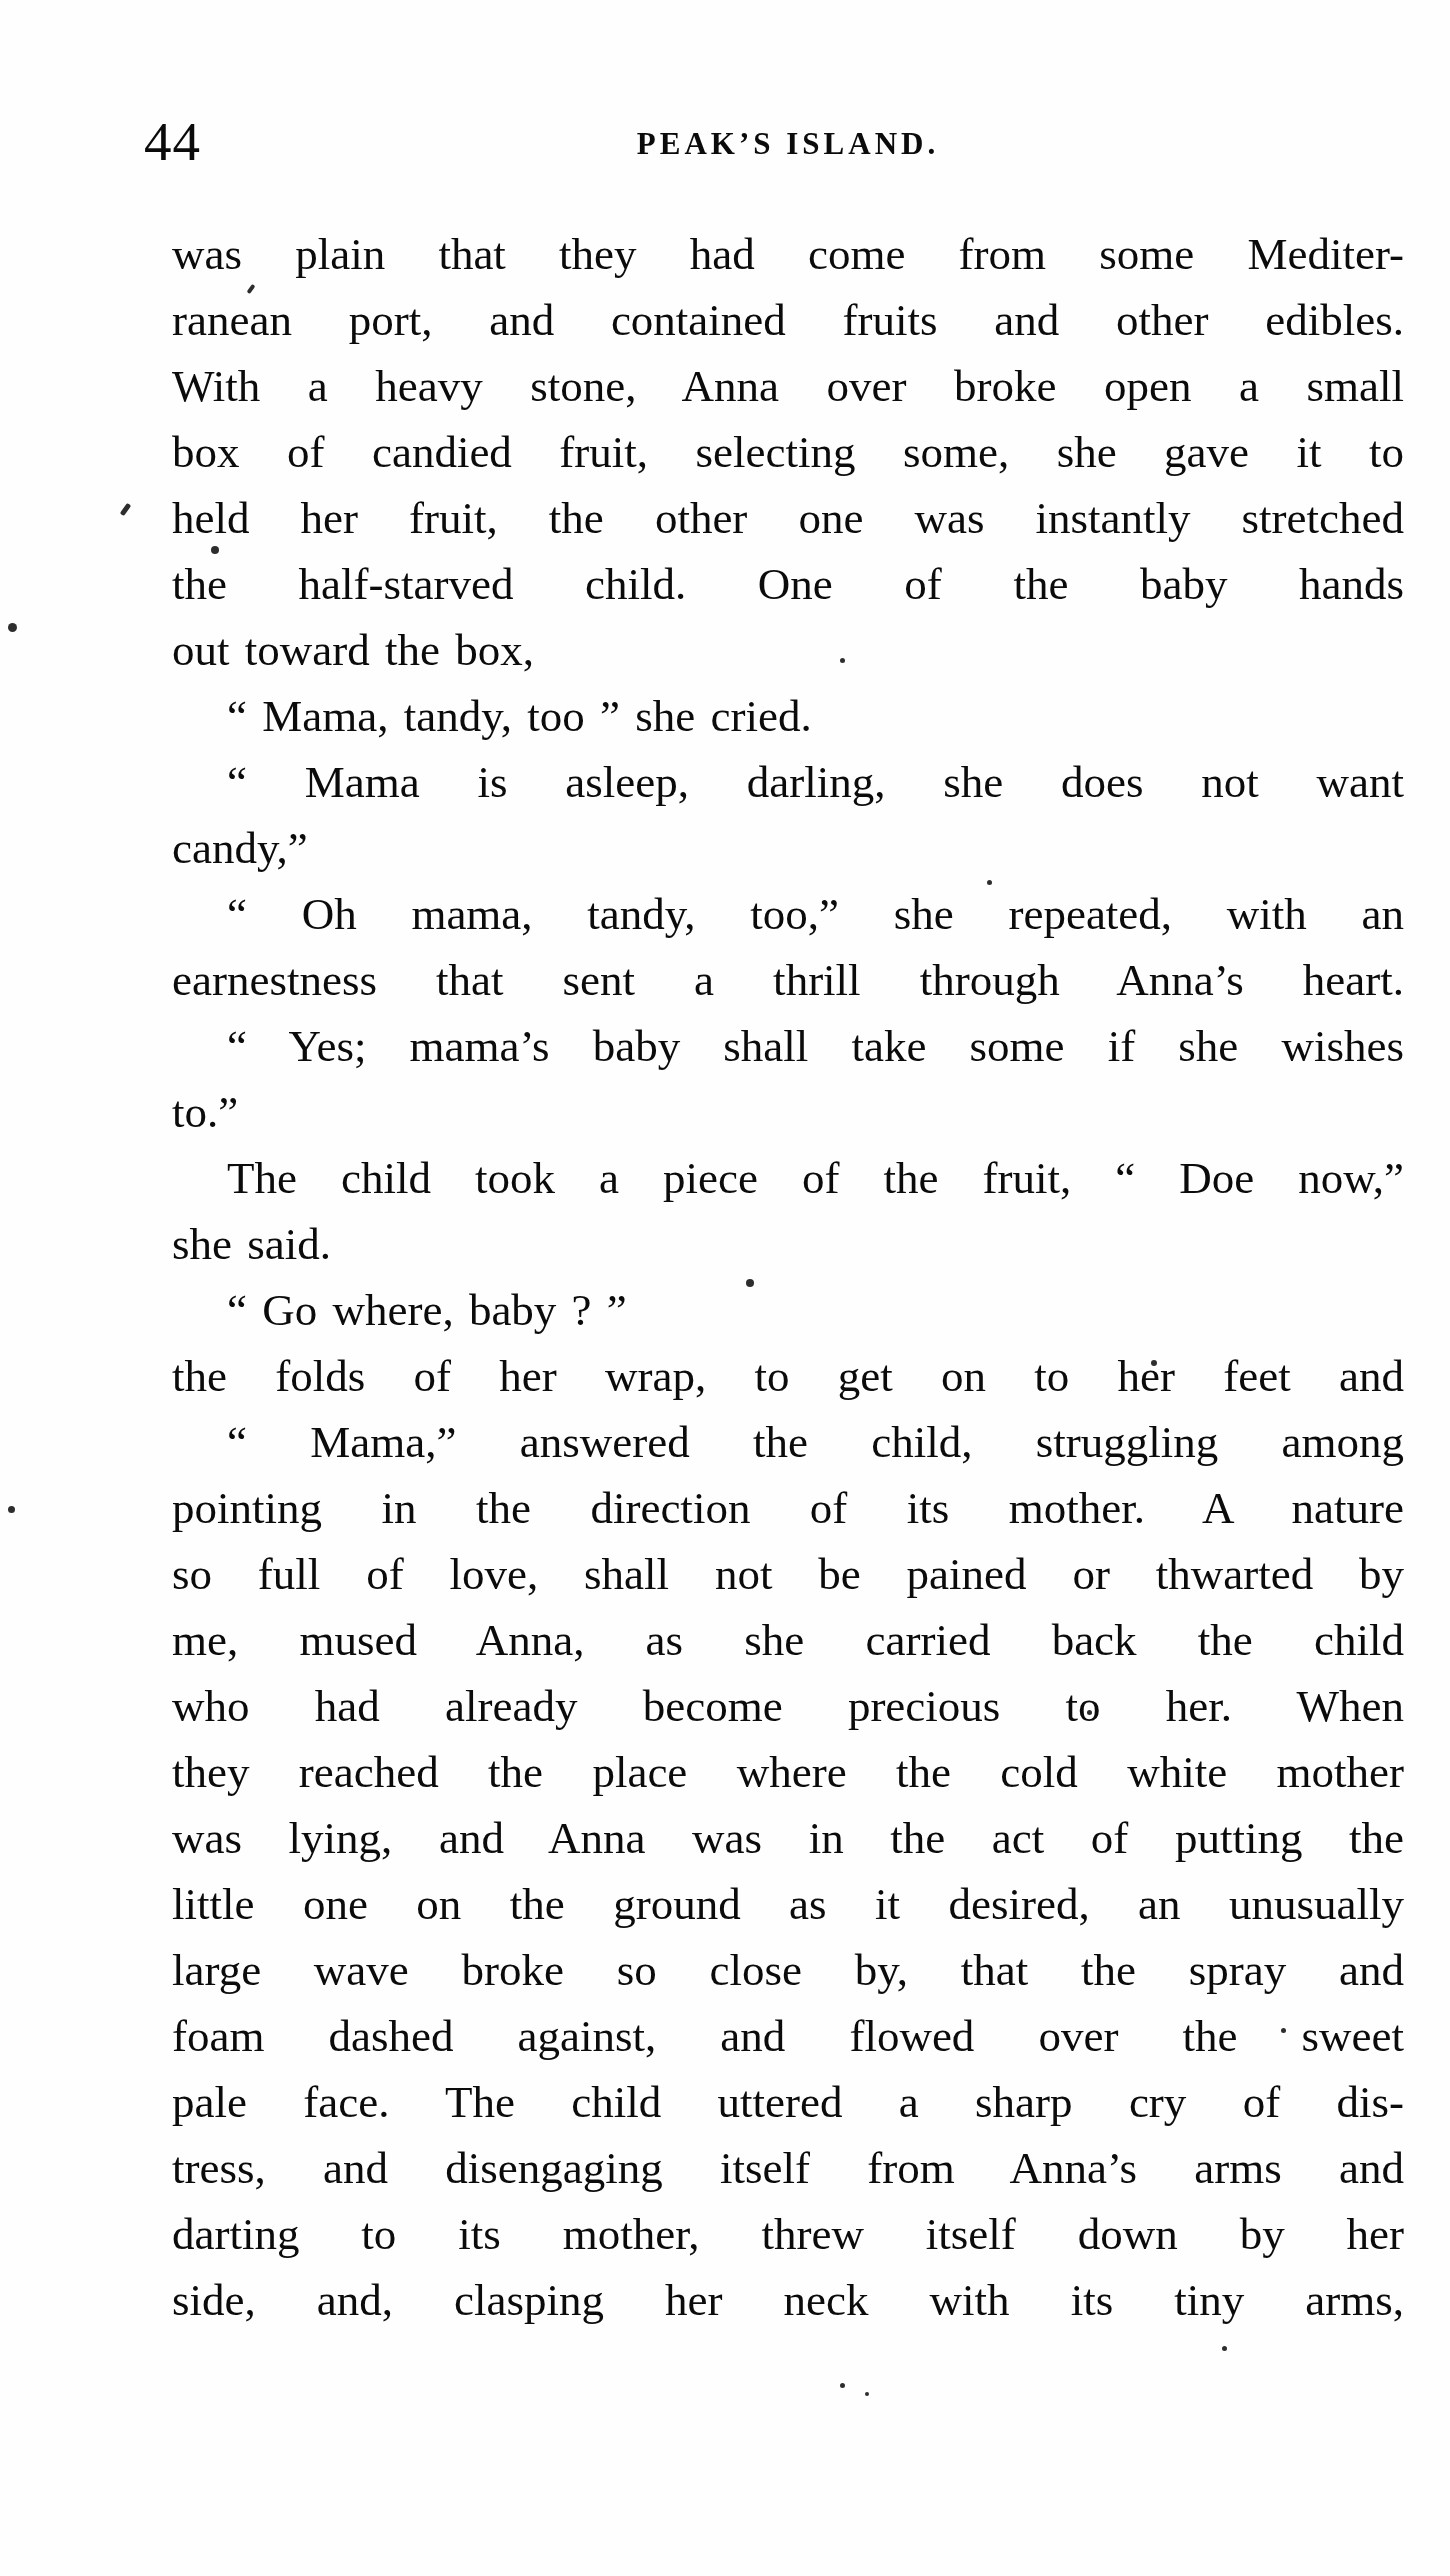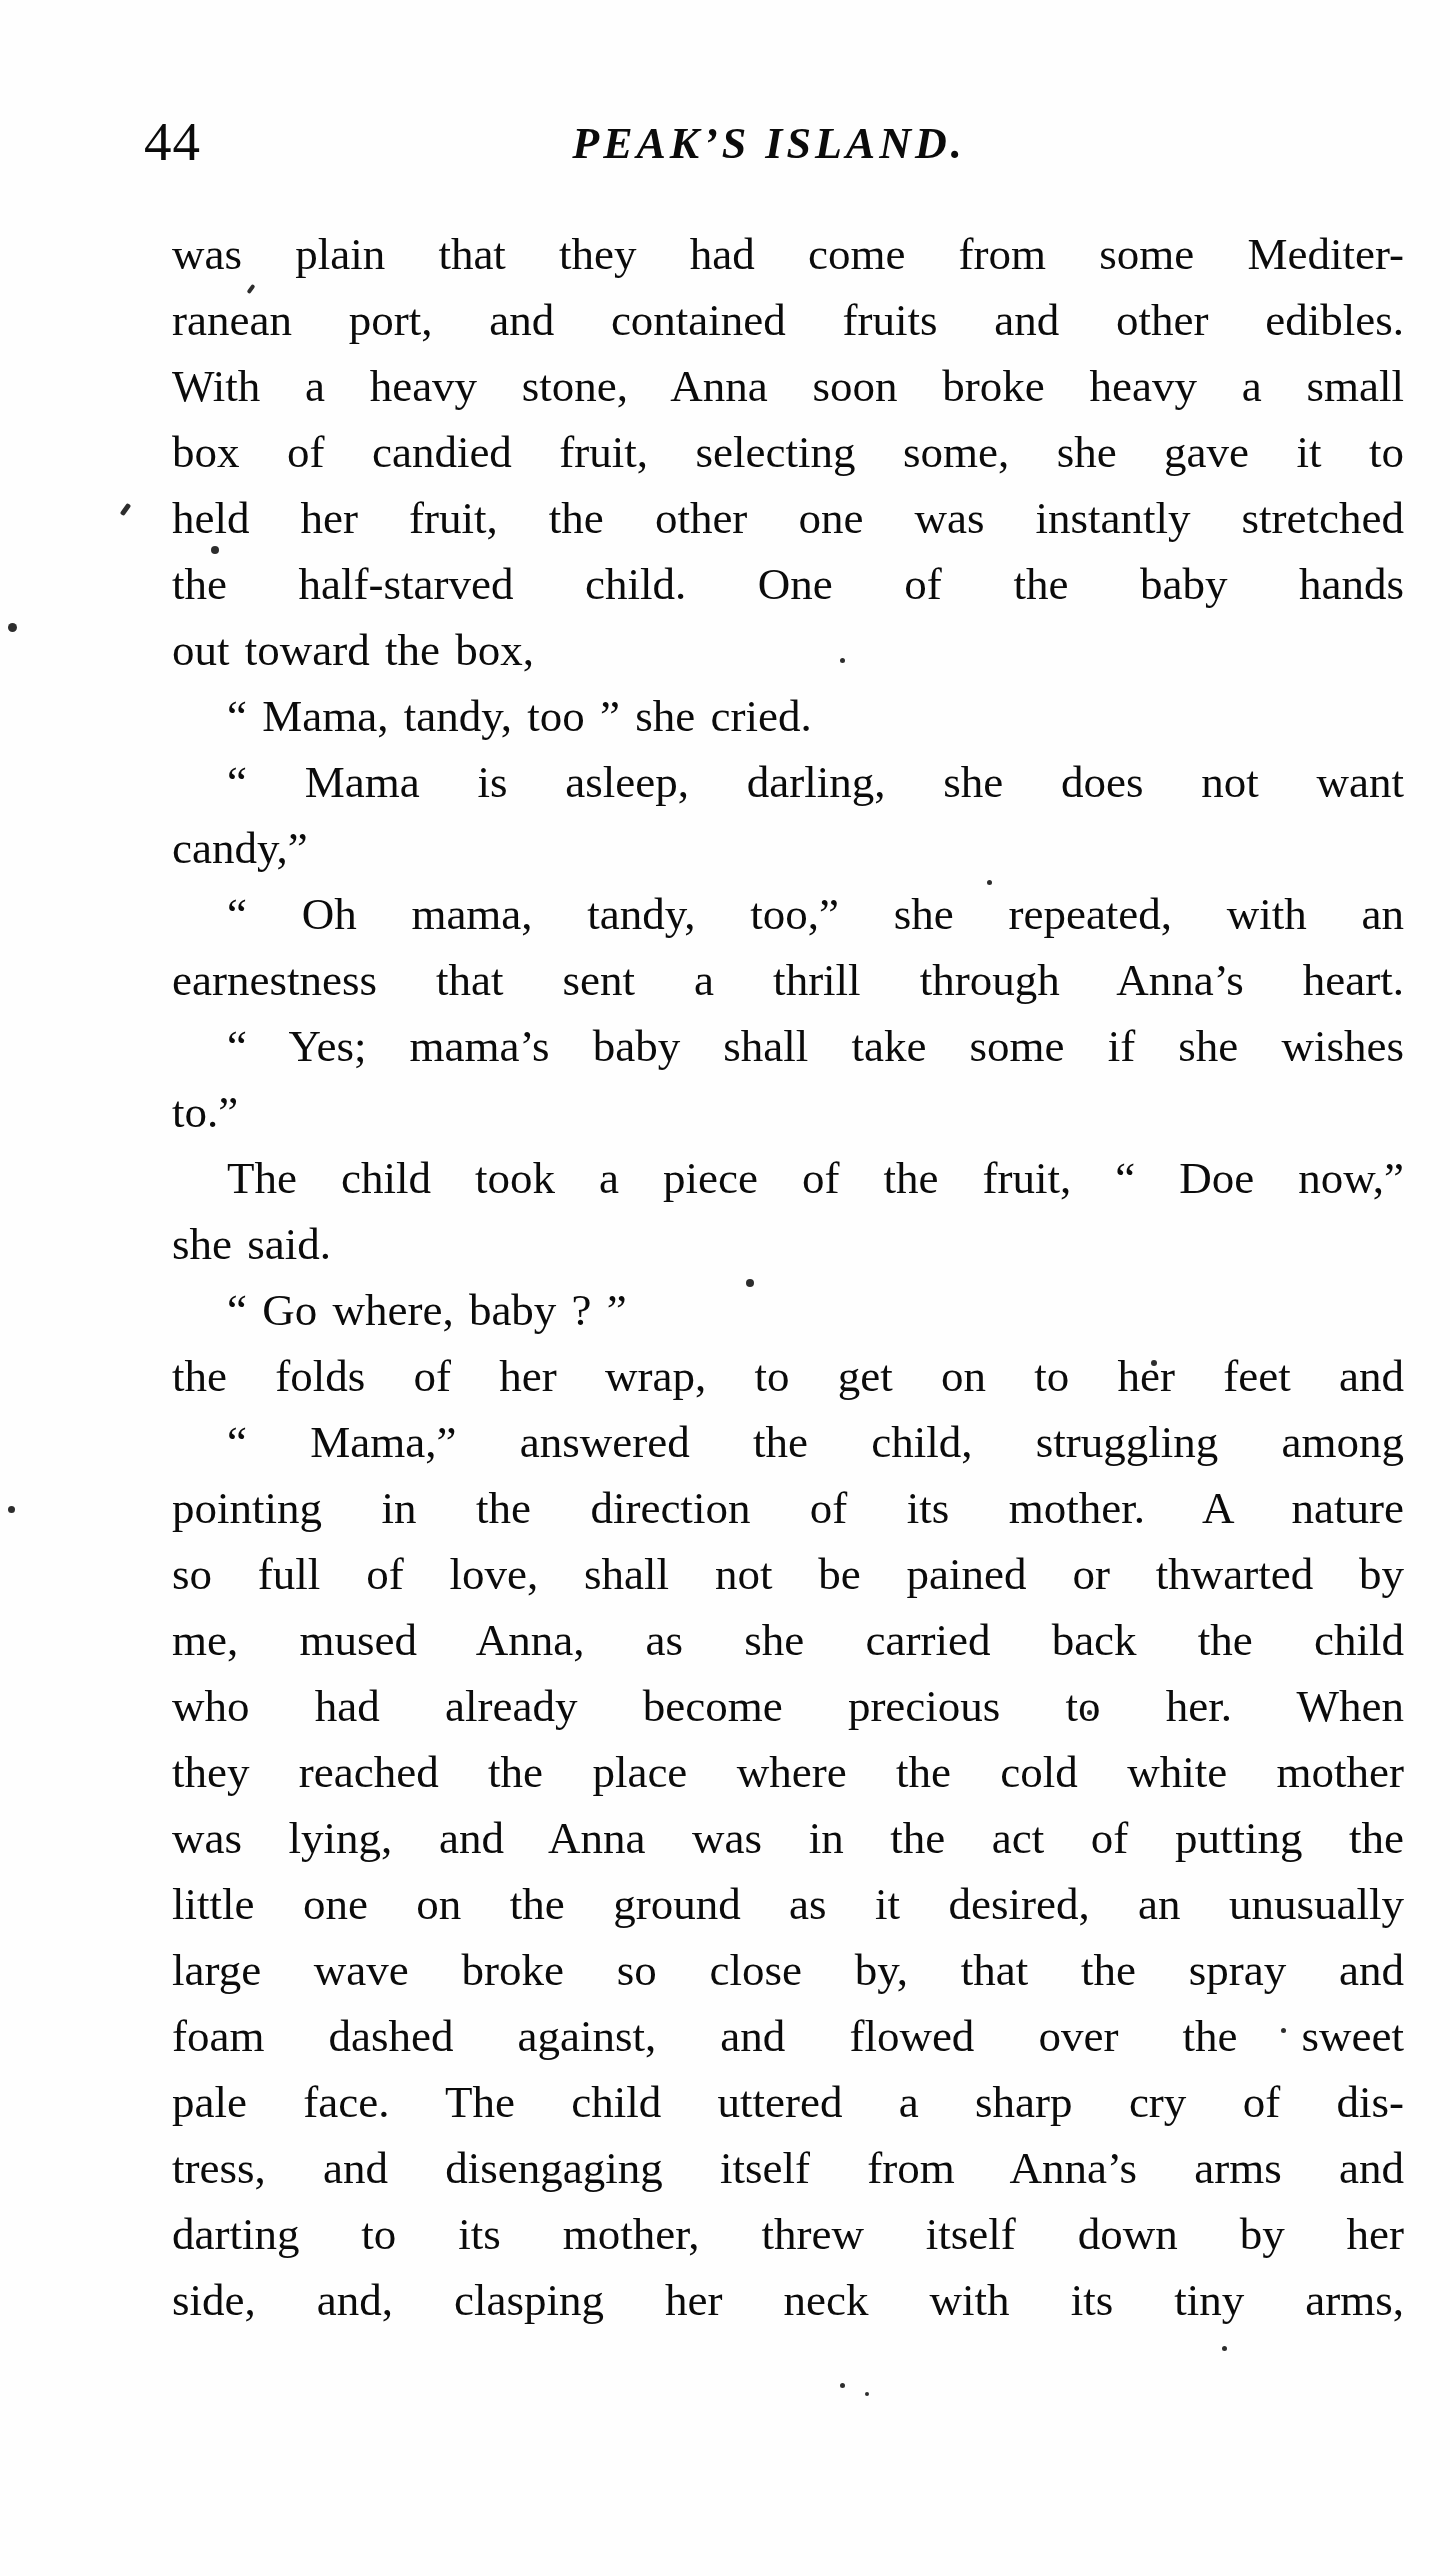--- a/index.html
+++ b/index.html
@@ -27,28 +27,27 @@
   }
   .pagenum {
     position: absolute;
     left: 144px;
     top: 0;
     font-size: 55px;
     letter-spacing: 1px;
   }
   .running-title {
     position: absolute;
-    left: 769px;
+    left: 788px;
     top: 2px;
     transform: translateX(-50%);
-    font-size: 44px;
+    font-size: 31px;
     font-weight: bold;
     letter-spacing: 4px;
     white-space: nowrap;
-    font-style: italic;
   }
   .body-text {
     position: absolute;
     left: 144px;
     top: 221px;
     width: 1232px;
     margin-left: 28px;
   }
   .line {
     height: 66px;
@@ -88,21 +87,21 @@
     <span class="pagenum">44</span>
     <span class="running-title">PEAK’S ISLAND.</span>
   </div>
 
   <div class="body-text">
 
       <div class="line j">was plain that they had come from some Mediter-</div>
 
       <div class="line j">ranean port, and contained fruits and other edibles.</div>
 
-      <div class="line j">With a heavy stone, Anna soon broke heavy a small</div>
+      <div class="line j">With a heavy stone, Anna over broke open a small</div>
 
       <div class="line j">box of candied fruit, selecting some, she gave it to</div>
 
       <div class="line j">held her fruit, the other one was instantly stretched</div>
 
       <div class="line j">the half-starved child.  One of the baby hands</div>
 
       <div class="line">out toward the box,</div>
 
       <div class="line i">“ Mama, tandy, too ” she cried.</div>

